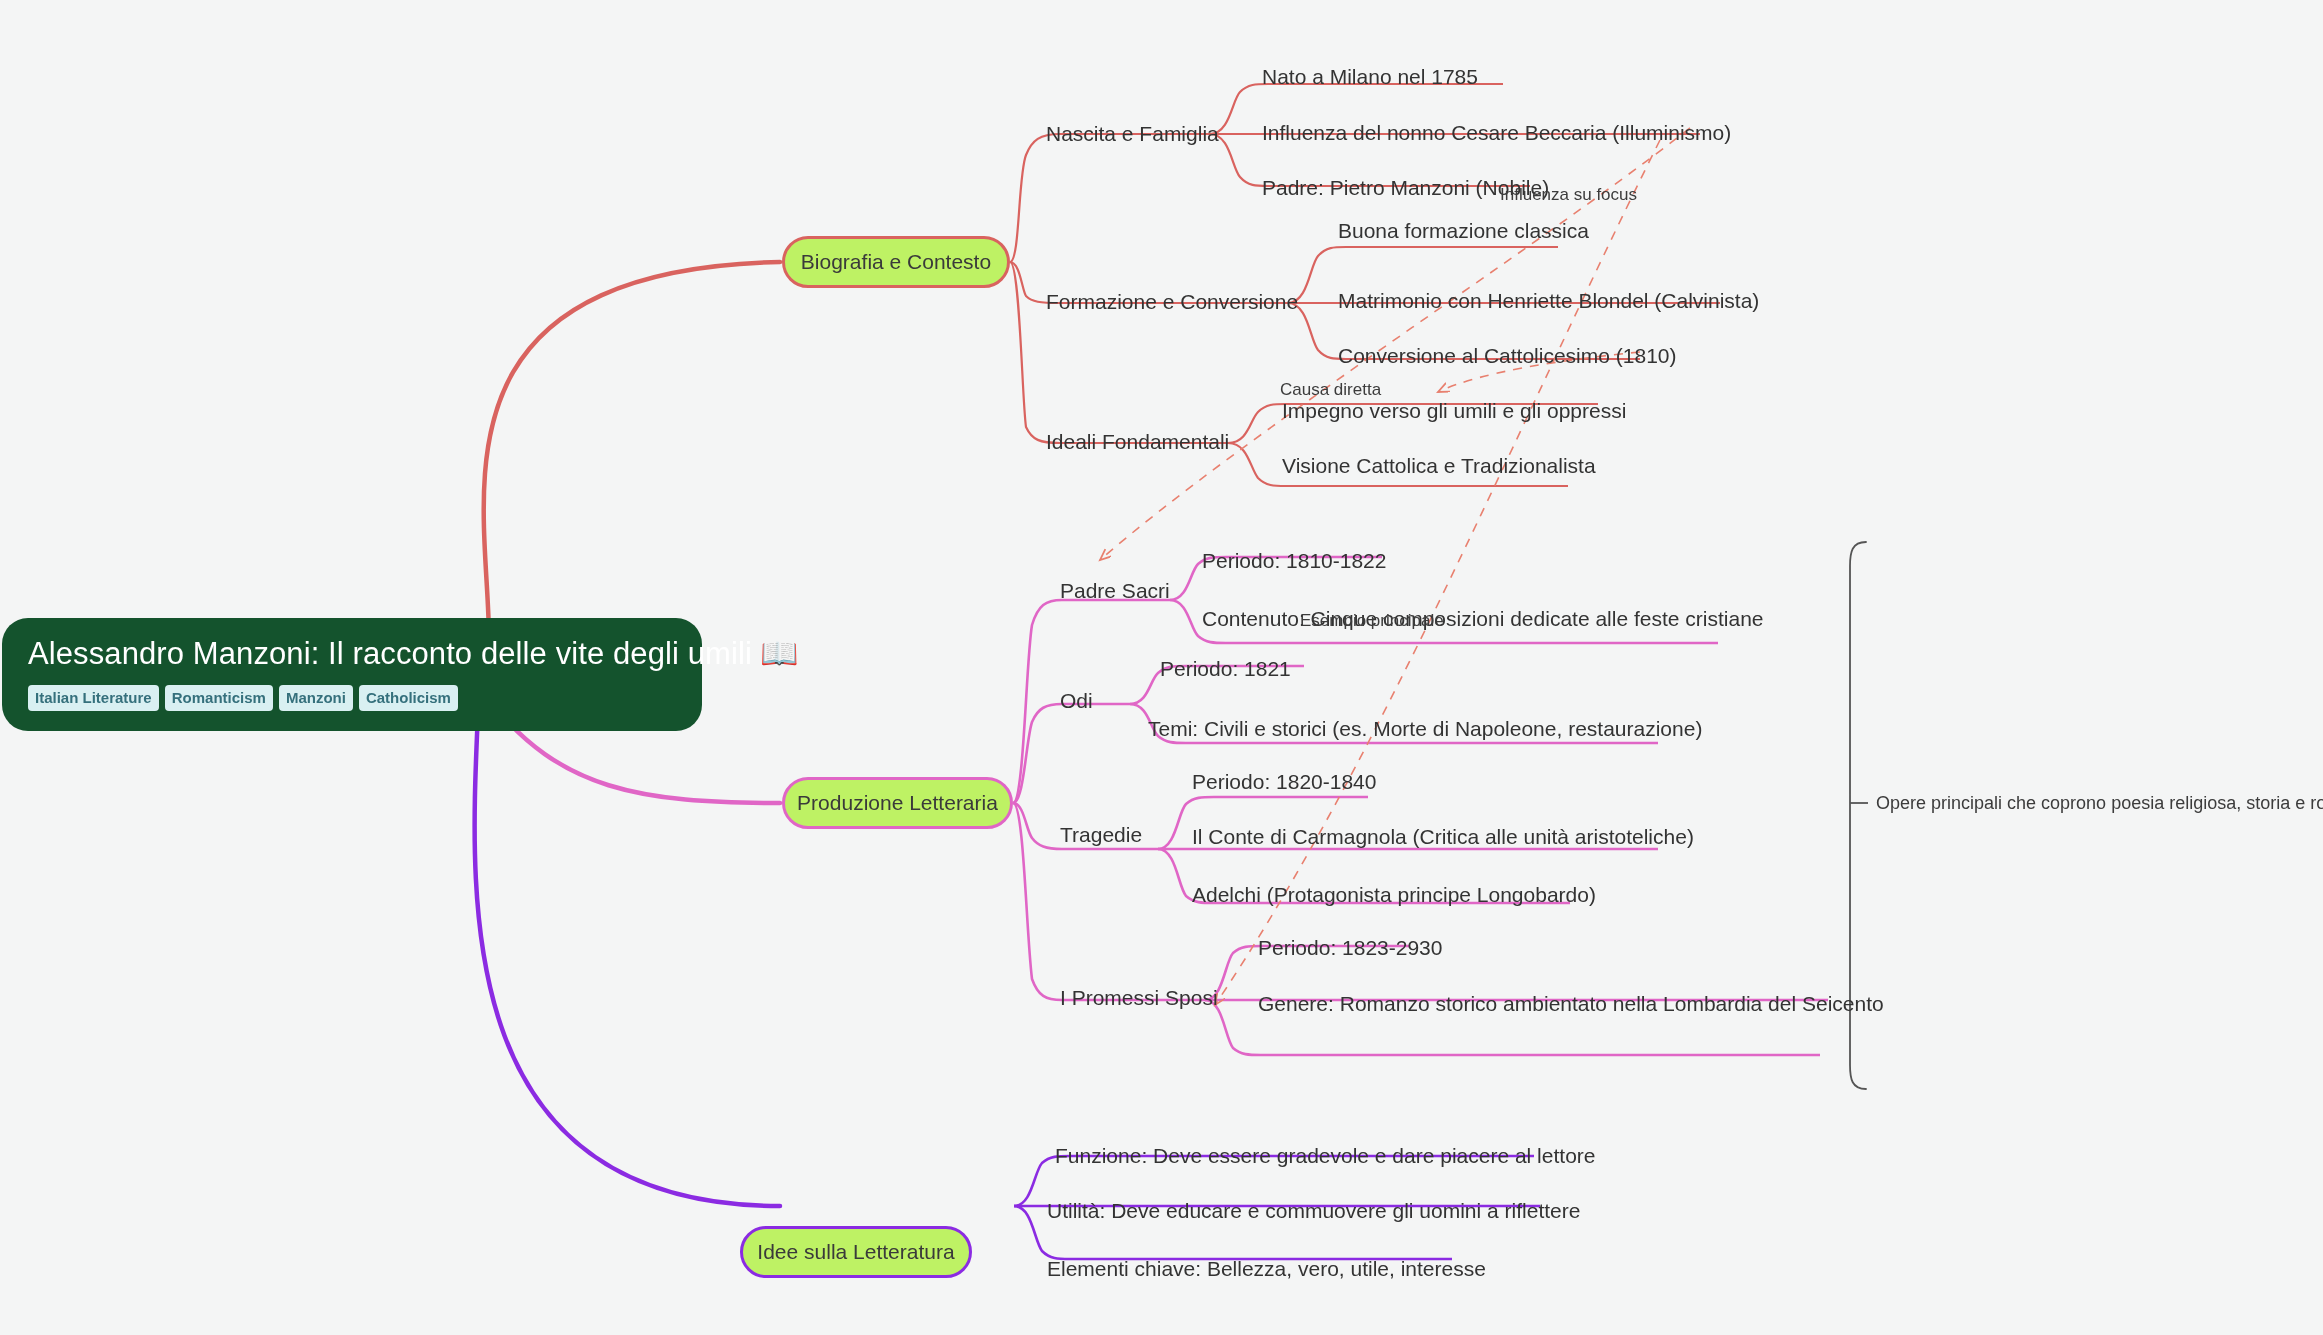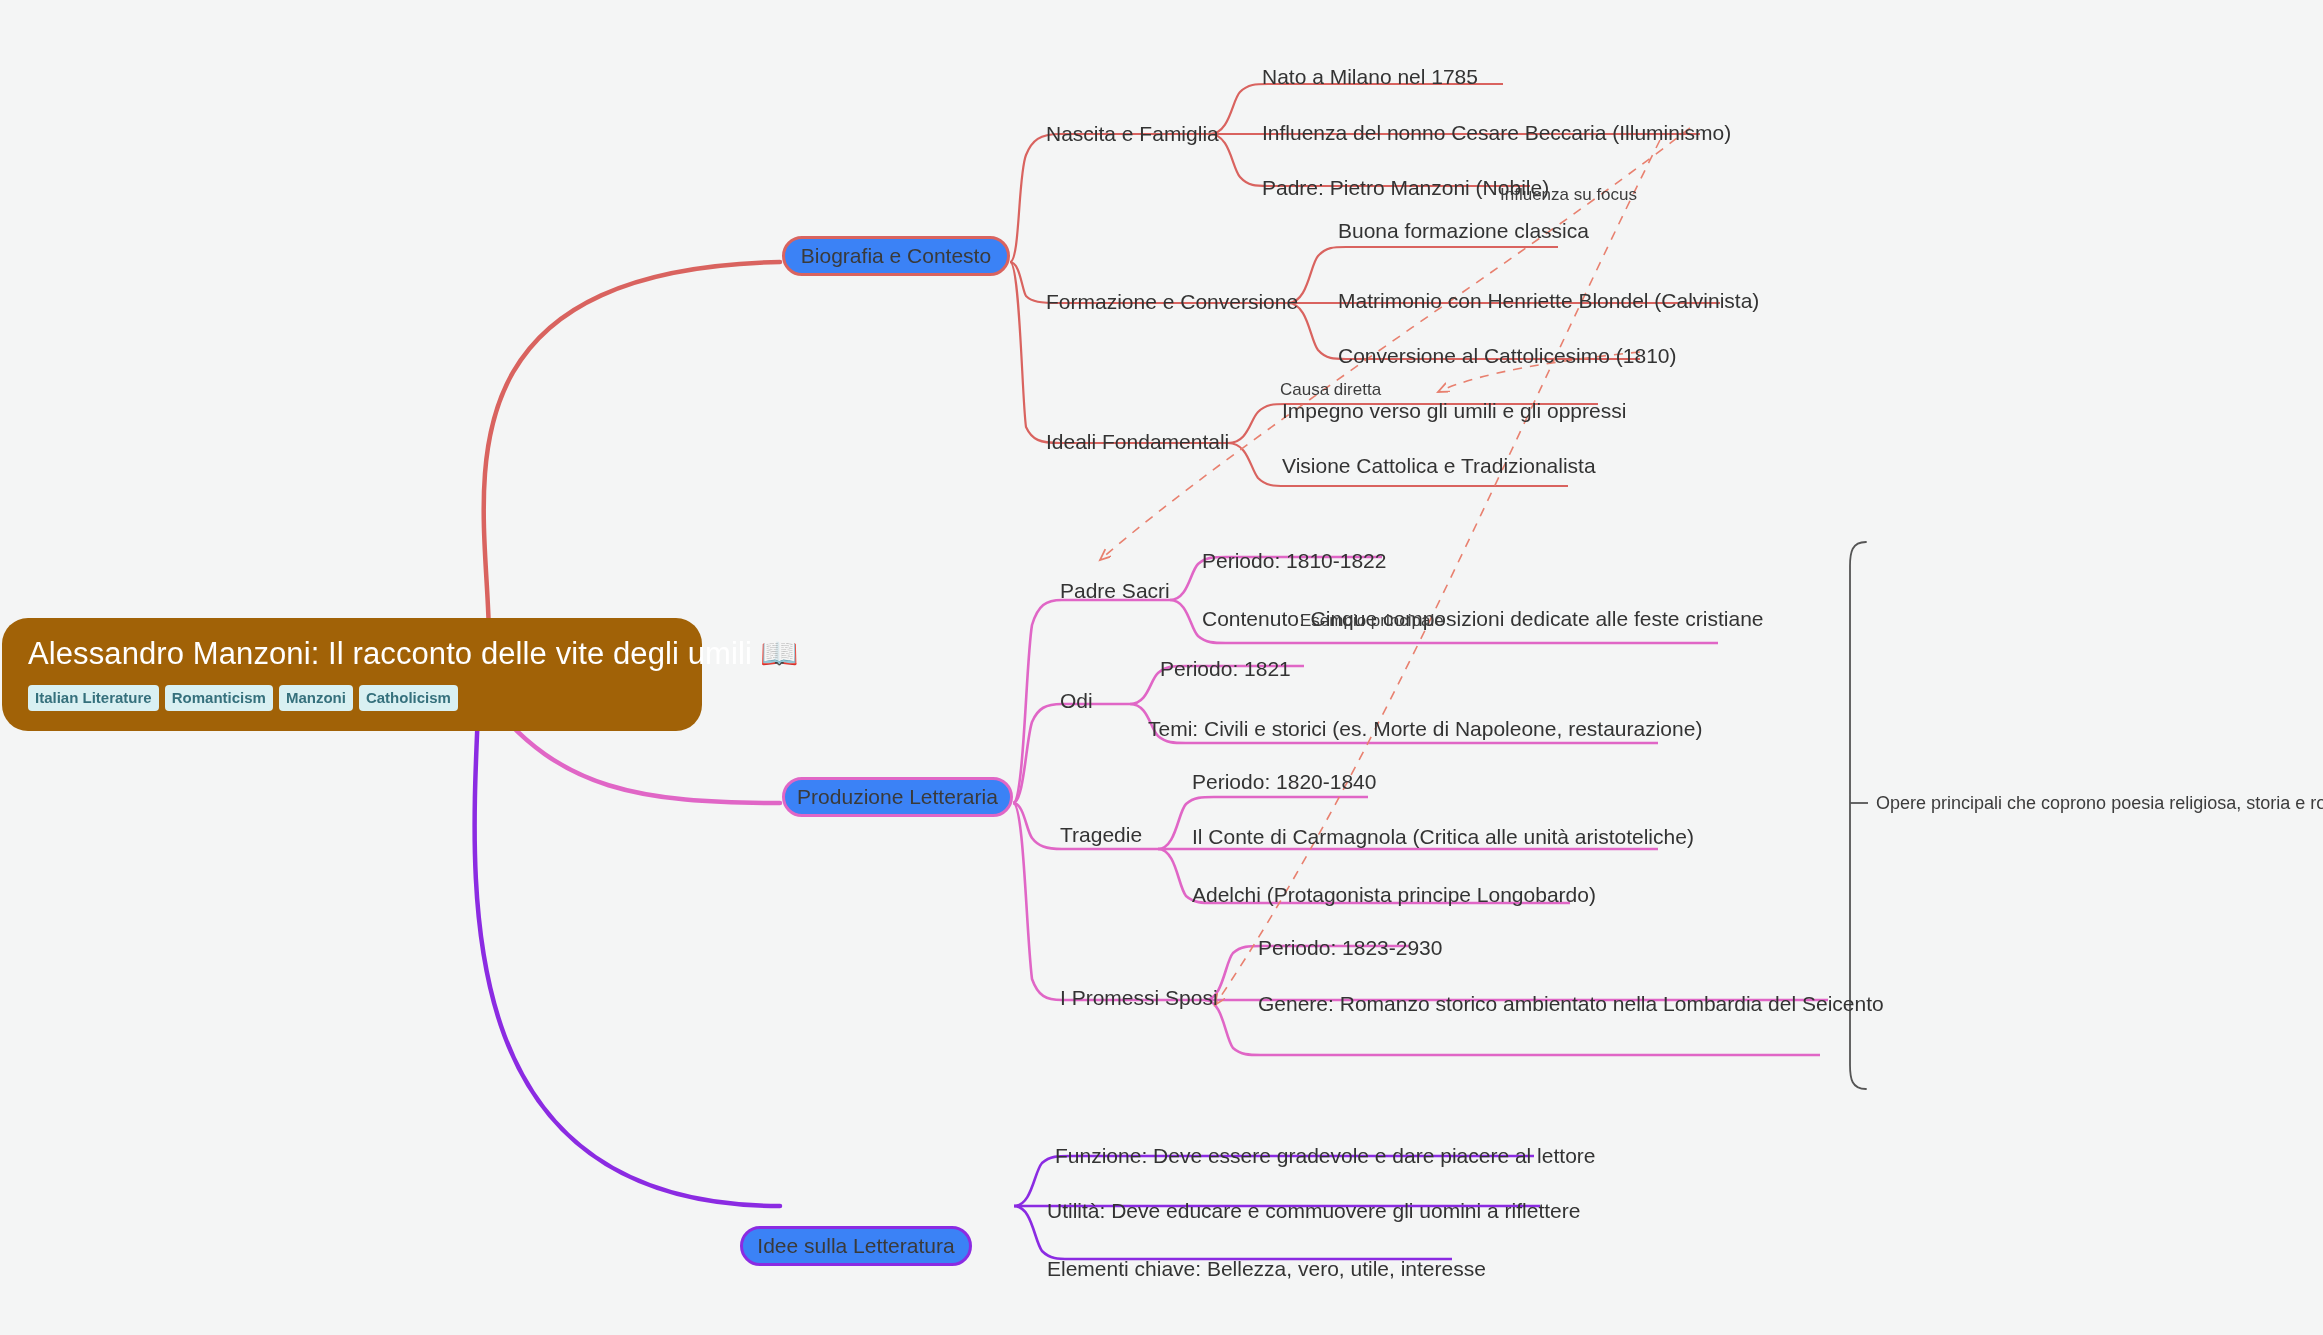--- a/index.html
+++ b/index.html
@@ -28,21 +28,21 @@
     height: 1335px;
     pointer-events: none;
   }
 
   
   .root-node {
     position: absolute;
     left: 2px;
     top: 618px;
     width: 700px;
-    background: #a16207;
+    background: #14532d;
     border-radius: 26px;
     padding: 18px 26px 20px 26px;
     box-sizing: border-box;
   }
   .root-title {
     color: #ffffff;
     font-size: 31px;
     line-height: 1.15;
     letter-spacing: 0.1px;
     white-space: nowrap;
@@ -59,32 +59,32 @@
     font-size: 15px;
     line-height: 1;
     padding: 5px 7px 6px 7px;
     border-radius: 4px;
     white-space: nowrap;
   }
 
   
   .pill {
     position: absolute;
-    background: #3b82f6;
+    background: #bef264;
     border-radius: 40px;
     border-width: 3px;
     border-style: solid;
     box-sizing: border-box;
     display: flex;
     align-items: center;
     justify-content: center;
     white-space: nowrap;
     color: #3a3a3a;
     font-size: 21px;
-    height: 40px;
+    height: 52px;
   }
   .pill.red    { border-color: #d9635f; }
   .pill.pink   { border-color: #e066c6; }
   .pill.purple { border-color: #8b2be2; }
 
   
   .label {
     position: absolute;
     white-space: nowrap;
     color: #333333;

